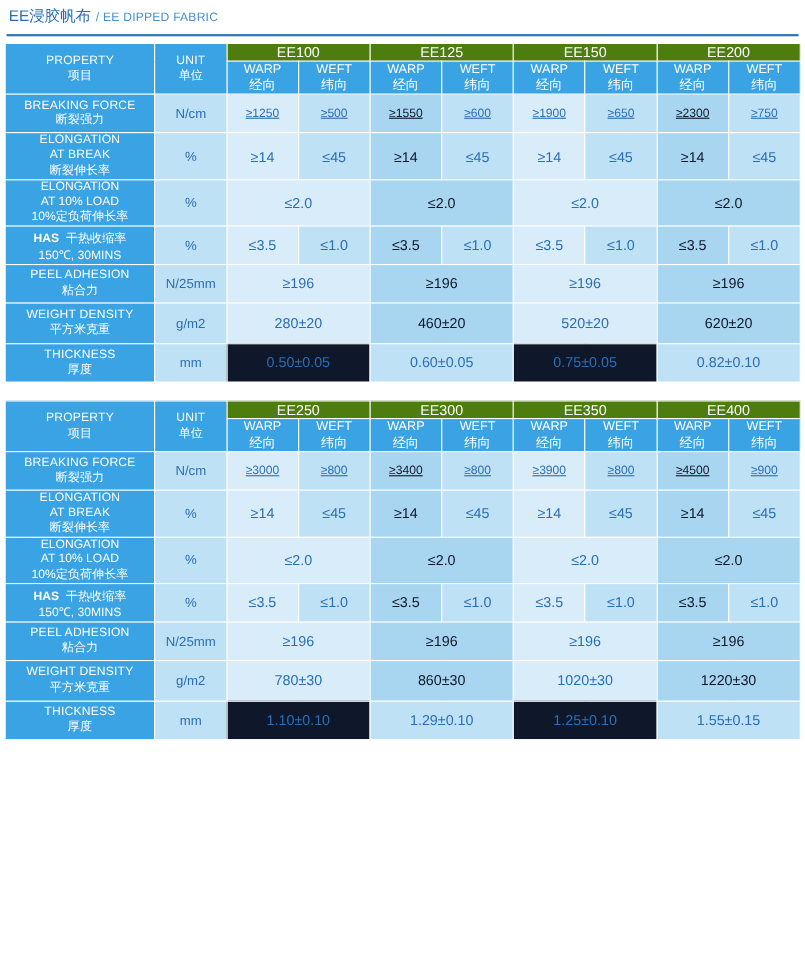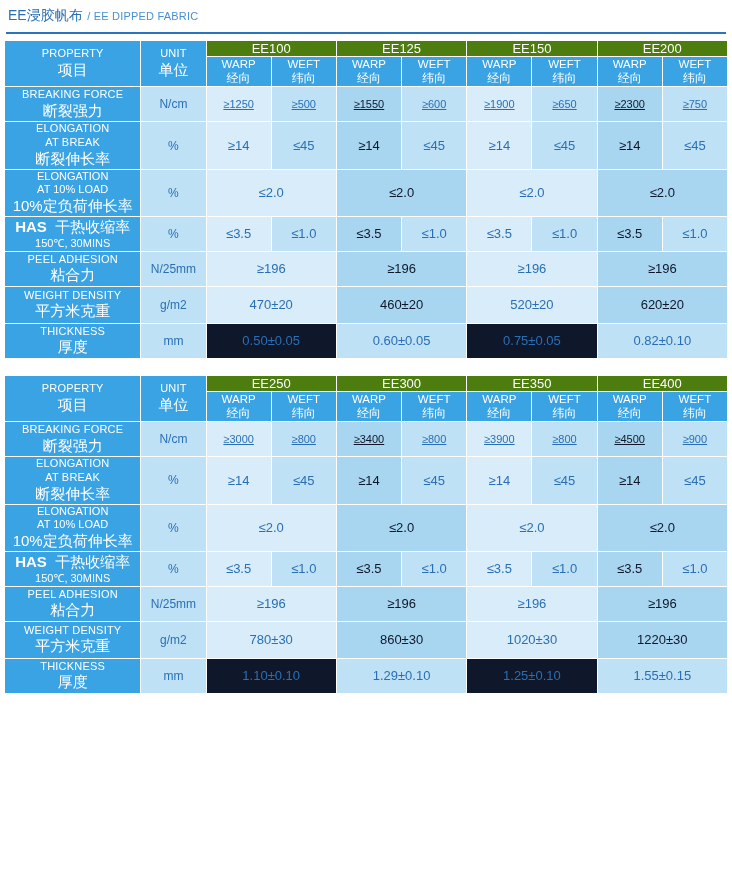--- a/index.html
+++ b/index.html
@@ -66,22 +66,22 @@
   .tone-d { background: #a8d6f0; color: #0f172a; }      
   .tone-e { background: #0f172a; color: #2a6fb5; }      
 
   .prop-cell {
     background: #3aa3e3;
     color: #ffffff;
     padding: 6px 4px;
     line-height: 1.25;
   }
   .prop-en { font-size: 11px; display: block; letter-spacing: 0.2px; }
-  .prop-cn { font-size: 15px; display: block; }
-  .prop-inline { font-size: 15px; }
+  .prop-cn { font-size: 11px; display: block; }
+  .prop-inline { font-size: 11px; }
   .prop-small { font-size: 11px; display: block; }
 
   .grp-head {
     font-size: 13px;
     padding: 6px 2px;
     background: #4d7c0f;
     color: #ffffff;
   }
   .dir-head {
     padding: 5px 2px;
@@ -258,21 +258,21 @@
         <td class="tone-b val" colspan="2">≥196</td>
         <td class="tone-d val" colspan="2">≥196</td>
       </tr>
 
       <tr class="row-h-6">
         <td class="prop-cell">
           <span class="prop-en">WEIGHT DENSITY</span>
           <span class="prop-cn">平方米克重</span>
         </td>
         <td class="tone-c unit">g/m2</td>
-        <td class="tone-b val" colspan="2">470±20</td>
+        <td class="tone-b val" colspan="2">280±20</td>
         <td class="tone-d val" colspan="2">460±20</td>
         <td class="tone-b val" colspan="2">520±20</td>
         <td class="tone-d val" colspan="2">620±20</td>
       </tr>
 
       <tr class="row-h-7">
         <td class="prop-cell">
           <span class="prop-en">THICKNESS</span>
           <span class="prop-cn">厚度</span>
         </td>

